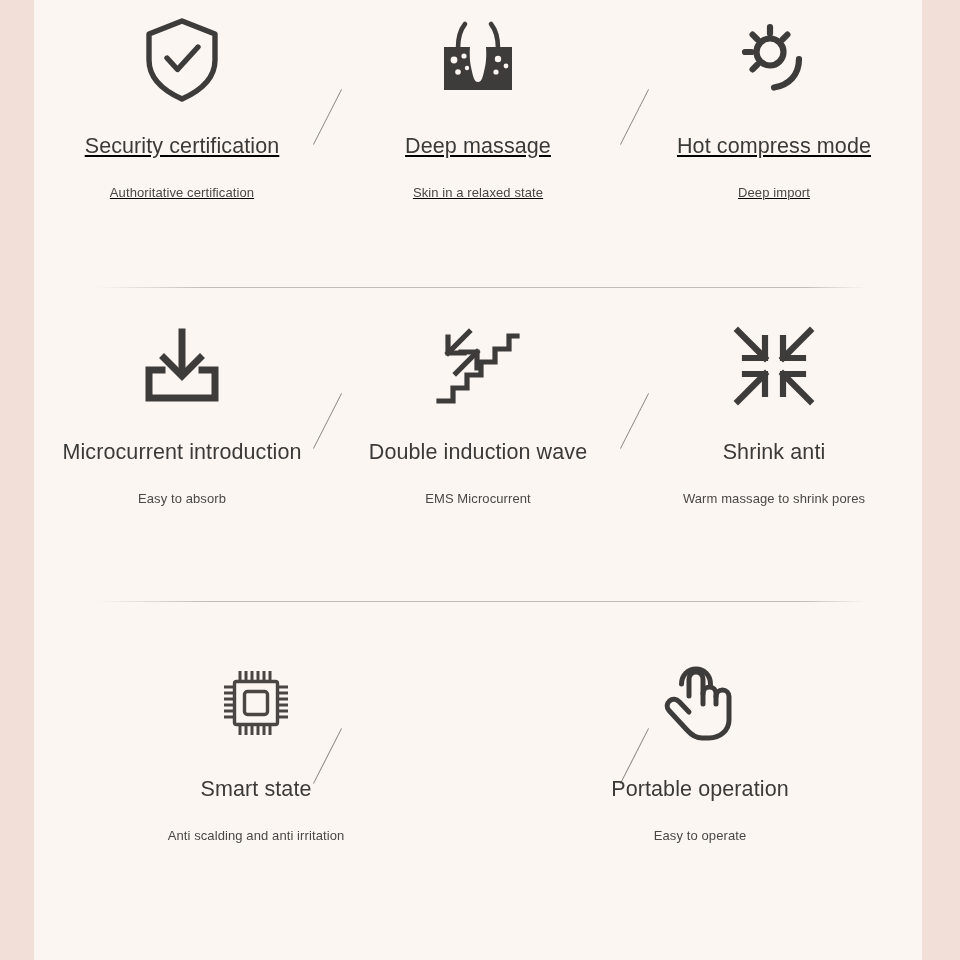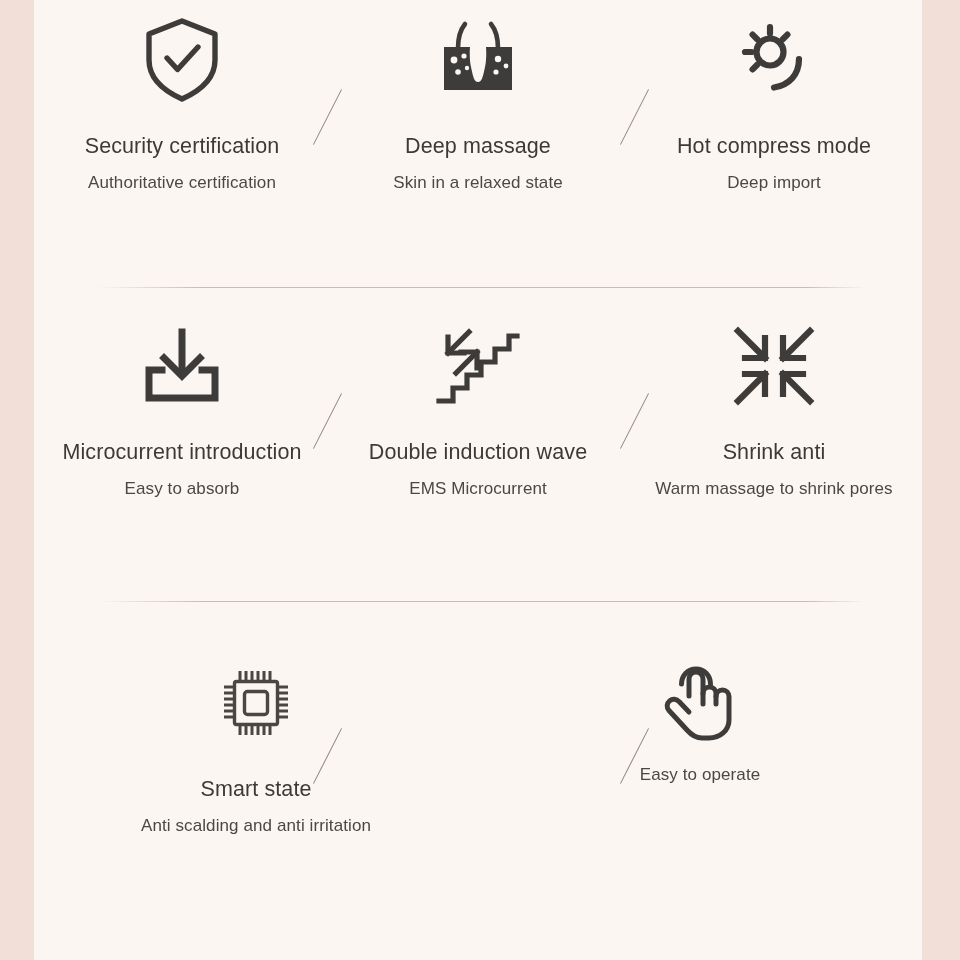--- a/index.html
+++ b/index.html
@@ -43,21 +43,21 @@
   }
 
   .feature-row {
     position: relative;
     flex: 0 0 auto;
     display: flex;
     flex-direction: row;
     align-items: flex-start;
     width: 888px;
   }
-  .row-1 { height: 290px; padding-top: 12px; box-sizing: border-box; }
+  .row-1 { height: 290px; padding-top: 12px; box-sizing: border-box; text-decoration: underline; }
   .row-2 { height: 315px; padding-top: 28px; box-sizing: border-box; }
   .row-3 { height: 300px; padding-top: 50px; box-sizing: border-box; }
 
   .feature-cell {
     flex: 1 1 0;
     display: flex;
     flex-direction: column;
     align-items: center;
     text-align: center;
     position: relative;
@@ -75,24 +75,24 @@
 
   .feature-title {
     font-size: 21.5px;
     color: #3b3a38;
     letter-spacing: 0.1px;
     margin-top: 26px;
     white-space: nowrap;
   }
 
   .feature-sub {
-    font-size: 17px;
+    font-size: 13px;
     color: #4a4846;
     letter-spacing: 0.1px;
-    margin-top: 14px;
+    margin-top: 26px;
     white-space: nowrap;
   }
 
   
   .slash {
     position: absolute;
     width: 1px;
     height: 62px;
     background: #8c8580;
     transform: rotate(27deg);
@@ -273,20 +273,21 @@
 
         <div class="feature-cell">
           <div class="icon-wrap">
             <svg width="78" height="82" viewBox="0 0 78 82" fill="none" stroke="#3e3c3a" stroke-width="5" stroke-linecap="round" stroke-linejoin="round">
               <path d="M20.5 22 C20.5 13.5 27 7 35 7 C43 7 49.5 13.5 49.5 22"></path>
               <path d="M28 34 V17 C28 13.2 31 10 35 10 C39 10 42 13.2 42 17 V42"></path>
               <path d="M42 31.5 C42 28 44.8 25 48.5 25 C52.2 25 55 28 55 31.5 V42"></path>
               <path d="M55 34.5 C55 31 57.8 28 61.5 28 C65.2 28 68 31 68 34.5 V58 C68 68.5 59 76 48 76 H41 C34 76 30 72.5 26 68 L8 48.5 C5.3 45.6 5.6 41.3 8.6 38.8 C11.4 36.4 15.6 36.8 18 39.6 L28 50"></path>
             </svg>
           </div>
+          <div class="feature-title">Portable operation</div>
           <div class="feature-sub">Easy to operate</div>
         </div>
 
       </div>
 
     </div>
   </div>
 </div>
 
 </body></html>

